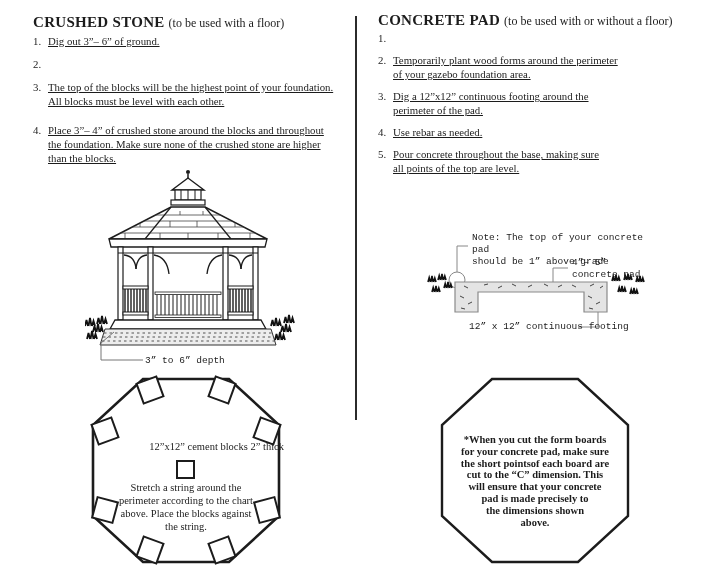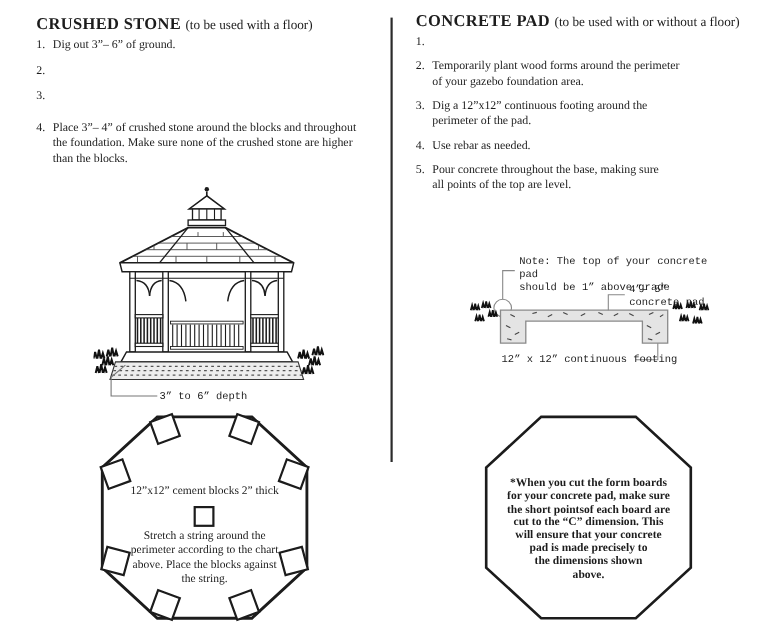--- a/index.html
+++ b/index.html
@@ -5,21 +5,21 @@
   html,body{margin:0;padding:0;background:#fff;}
   .page{position:relative;width:708px;height:575px;background:#ffffff;
         font-family:"Liberation Serif",serif;color:#1c1c1c;overflow:hidden;}
   .divider{position:absolute;left:355px;top:16px;width:2px;height:404px;background:#2b2b2b;}
   .hdr{position:absolute;white-space:nowrap;}
   .hdr .t{font-weight:bold;font-size:15px;letter-spacing:.3px;}
   .hdr .s{font-size:12px;margin-top:25px;}
   .list{position:absolute;display:flex;flex-direction:column;}
   .item{display:flex;font-size:10.8px;line-height:14px;margin-bottom:9px;}
   .item .num{flex:0 0 15px;width:15px;}
-  .item .txt{white-space:pre-line;}
+  .item .txt{white-space:pre-line;text-decoration:underline;}
   .mt{margin-top:6px;}
   .lbl{position:absolute;font-size:9.5px;line-height:12px;white-space:pre-line;font-family:Liberation Mono, monospace;}
   .oct-text{position:absolute;width:196px;text-align:center;white-space:pre-line;}
   .oct-blocks{font-size:10.5px;line-height:13px;}
   .oct-string{font-size:10.5px;line-height:13px;}
   .oct-note{font-size:10.5px;line-height:11.8px;font-weight:bold;}
   svg{position:absolute;display:block;}
   .ink{stroke:#1c1c1c;fill:none;}
 </style>
 </head>
@@ -37,20 +37,22 @@
   <div class="list" style="left:33px;top:34px;width:318px;">
     <div class="item">
       <span class="num">1.</span>
       <span class="txt">Dig out 3”– 6” of ground.</span>
     </div>
     <div class="item">
       <span class="num">2.</span>
     </div>
     <div class="item">
       <span class="num">3.</span>
+      <span class="txt">The top of the blocks will be the highest point of your foundation.
+All blocks must be level with each other.</span>
     </div>
     <div class="item mt">
       <span class="num">4.</span>
       <span class="txt">Place 3”– 4” of crushed stone around the blocks and throughout
 the foundation. Make sure none of the crushed stone are higher
 than the blocks.</span>
     </div>
   </div>
 
   <svg style="left:85px;top:168px;" width="210" height="202" viewBox="0 0 210 202">
@@ -193,21 +195,21 @@
       <rect x="123.5" y="5.5" width="21" height="21" transform="rotate(20 134 16)"></rect>
       <rect x="168.5" y="46.5" width="21" height="21" transform="rotate(20 179 57)"></rect>
       <rect x="168.5" y="125.5" width="21" height="21" transform="rotate(-15 179 136)"></rect>
       <rect x="123.5" y="165.5" width="21" height="21" transform="rotate(-20 134 176)"></rect>
       <rect x="51.5" y="165.5" width="21" height="21" transform="rotate(20 62 176)"></rect>
       <rect x="6.5" y="125.5" width="21" height="21" transform="rotate(15 17 136)"></rect>
       <rect x="6.5" y="46.5" width="21" height="21" transform="rotate(-20 17 57)"></rect>
       <rect x="89" y="87" width="17" height="17"></rect>
     </g>
   </svg>
-  <div class="oct-text oct-blocks" style="left:88px;top:440px;">12”x12” cement blocks 2” thick</div>
+  <div class="oct-text oct-blocks" style="left:88px;top:440px;text-align:right;">12”x12” cement blocks 2” thick</div>
   <div class="oct-text oct-string" style="left:88px;top:481px;">Stretch a string around the
 perimeter according to the chart
 above. Place the blocks against
 the string.</div>
 
   <div class="hdr" style="left:378px;top:11px;">
     <span class="t">CONCRETE PAD</span>
     <span class="s">(to be used with or without a floor)</span>
   </div>
 
@@ -280,21 +282,21 @@
         <use href="#tuft2" x="224" y="44"></use>
       <use href="#tuft2" x="236" y="46"></use>
         <use href="#tuft2" x="218" y="56"></use>
       <use href="#tuft2" x="230" y="58"></use>
     </g>
   </svg>
   <div class="lbl" style="left:472px;top:232px;width:190px;">Note: The top of your concrete pad
 should be 1” above grade</div>
   <div class="lbl" style="left:572px;top:257px;">4”– 5”
 concrete pad</div>
-  <div class="lbl" style="left:456px;top:321px;">12” x 12” continuous footing</div>
+  <div class="lbl" style="left:469px;top:321px;">12” x 12” continuous footing</div>
 
   <svg style="left:437px;top:374px;" width="196" height="194" viewBox="0 0 196 194">
     <polygon points="55,5 141,5 191,51 191,142 141,188 55,188 5,142 5,51" fill="#fff" stroke="#1c1c1c" stroke-width="2.4"></polygon>
   </svg>
   <div class="oct-text oct-note" style="left:437px;top:434px;">*When you cut the form boards
 for your concrete pad, make sure
 the short pointsof each board are
 cut to the “C” dimension. This
 will ensure that your concrete
 pad is made precisely to

